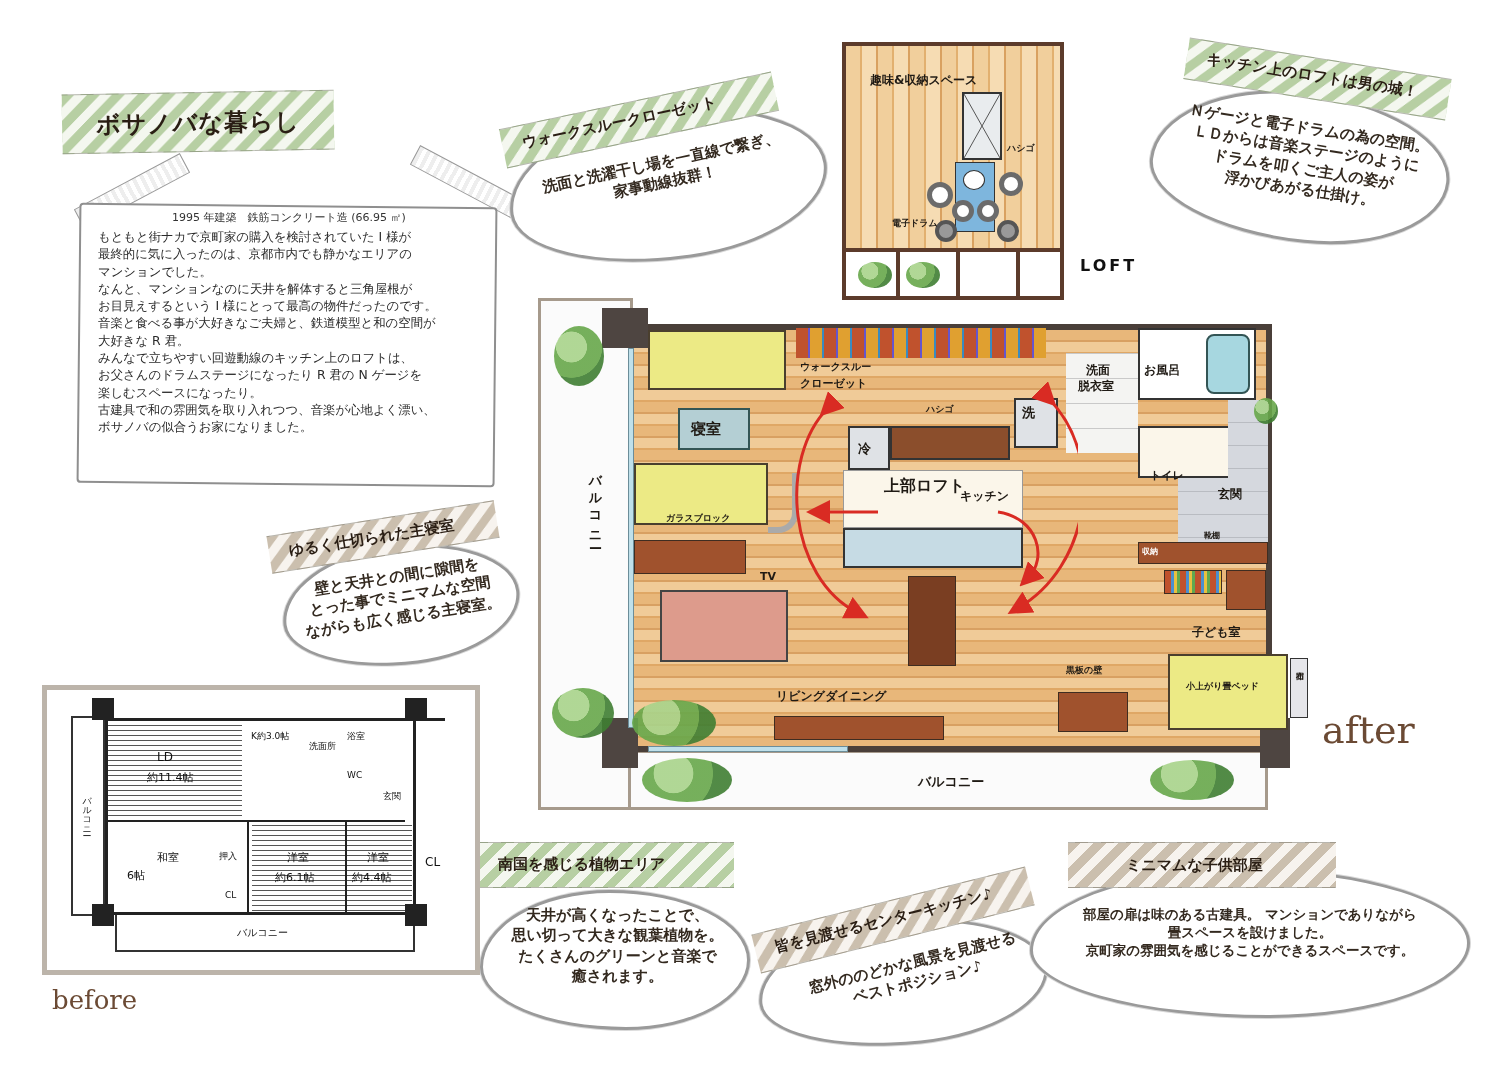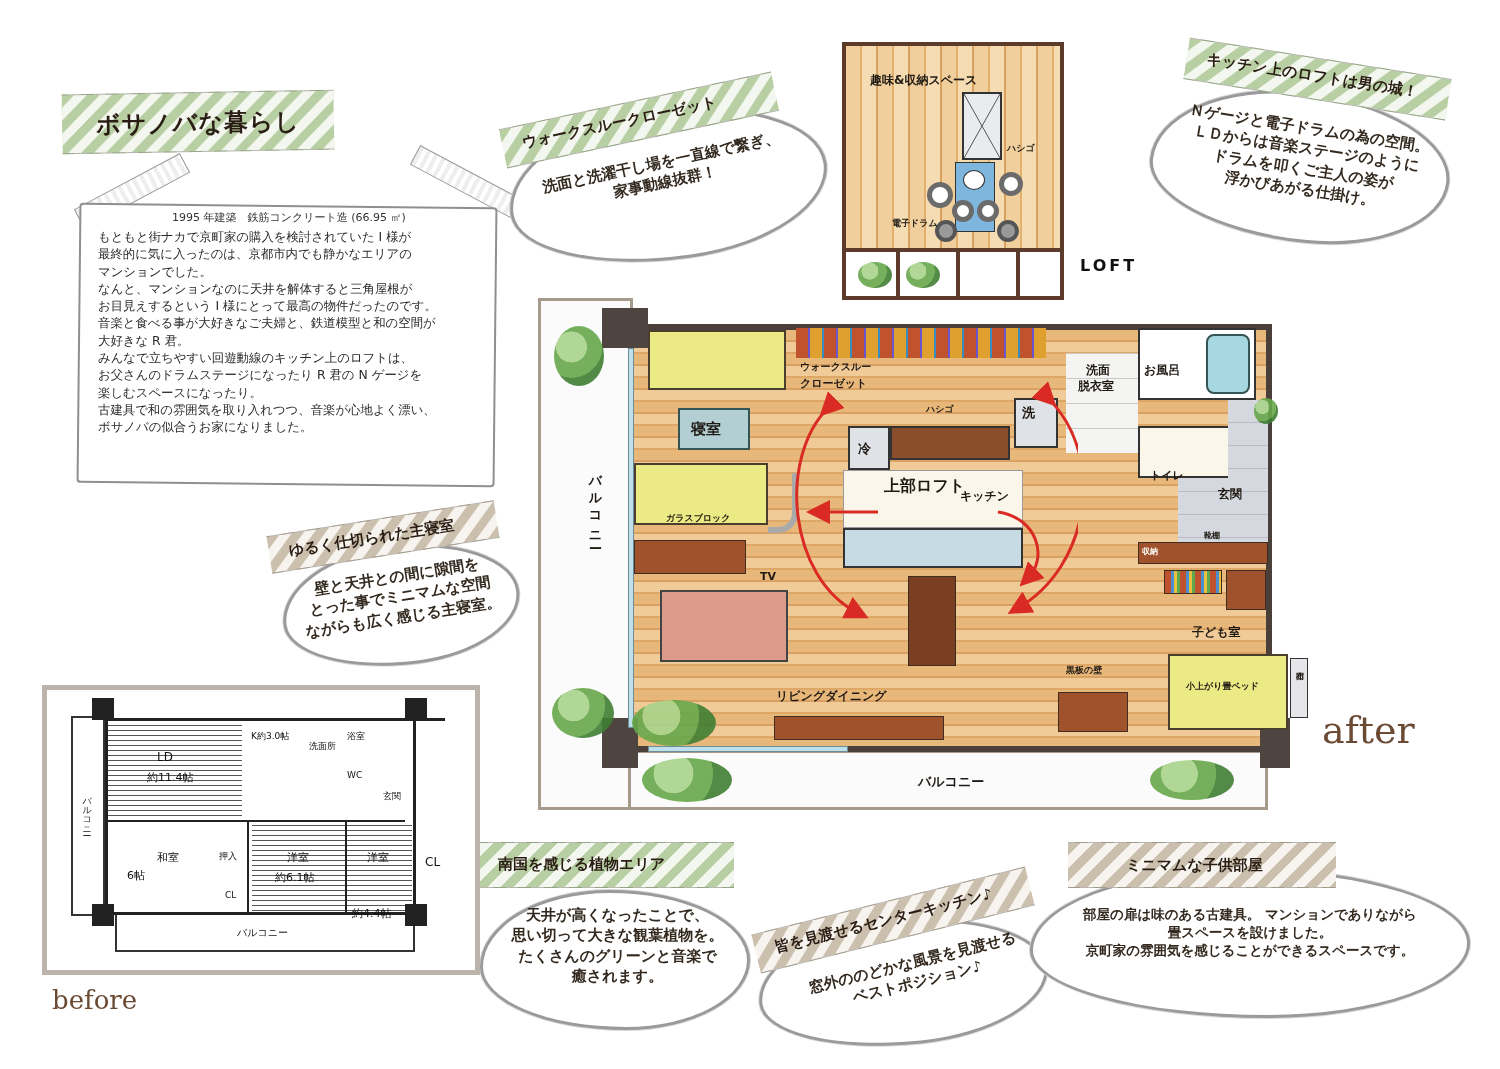--- a/index.html
+++ b/index.html
@@ -345,19 +345,19 @@
   <div class="bp-label" style="left:300px; top:40px; font-size:9px;">浴室</div>
   <div class="bp-label" style="left:300px; top:80px; font-size:9px;">WC</div>
   <div class="bp-label" style="left:336px; top:100px; font-size:9px;">玄関</div>
   <div class="bp-label" style="left:110px; top:160px;">和室</div>
   <div class="bp-label" style="left:80px; top:178px;">6帖</div>
   <div class="bp-label" style="left:172px; top:160px; font-size:9px;">押入</div>
   <div class="bp-label" style="left:178px; top:200px; font-size:9px;">CL</div>
   <div class="bp-label" style="left:240px; top:160px;">洋室</div>
   <div class="bp-label" style="left:228px; top:180px;">約6.1帖</div>
   <div class="bp-label" style="left:320px; top:160px;">洋室</div>
-  <div class="bp-label" style="left:305px; top:180px;margin-top:36px;">約4.4帖</div>
+  <div class="bp-label" style="left:305px; top:180px;">約4.4帖</div>
   <div class="bp-label" style="left:378px; top:165px; font-size:12px;">CL</div>
   <div class="bp-label" style="left:33px; top:100px; writing-mode:vertical-rl; font-size:9px;">バルコニー</div>
   <div class="bp-label" style="left:190px; top:236px; font-size:10px;">バルコニー</div>
 </div>
 
 <div class="typewriter" style="left:52px; top:985px; font-size:26px;">before</div>
 
 </body></html>

